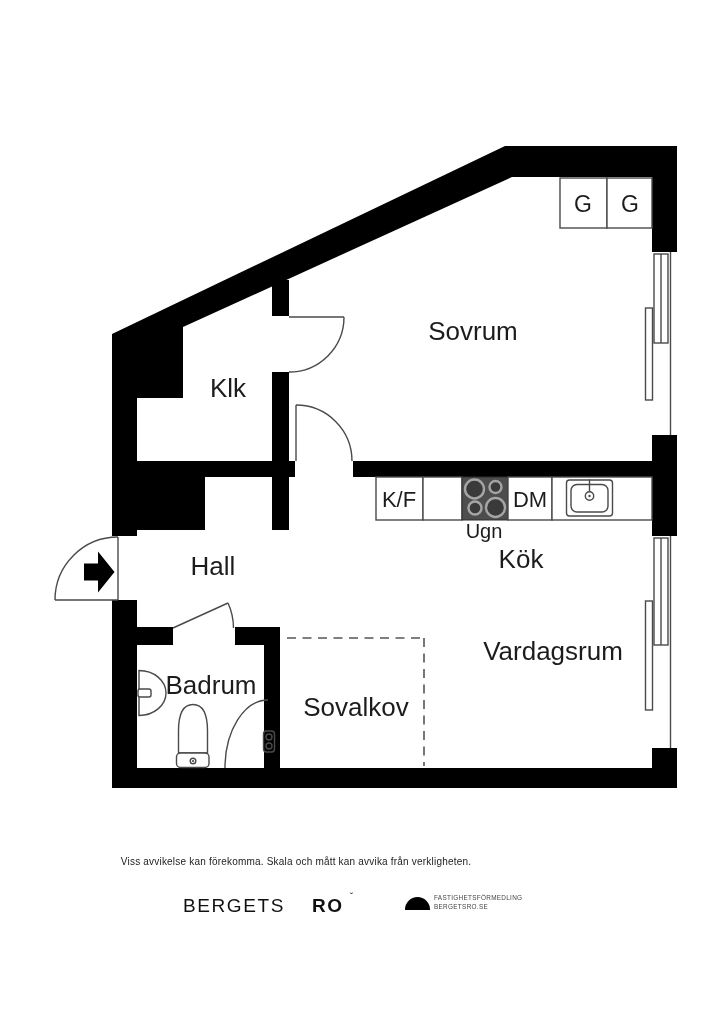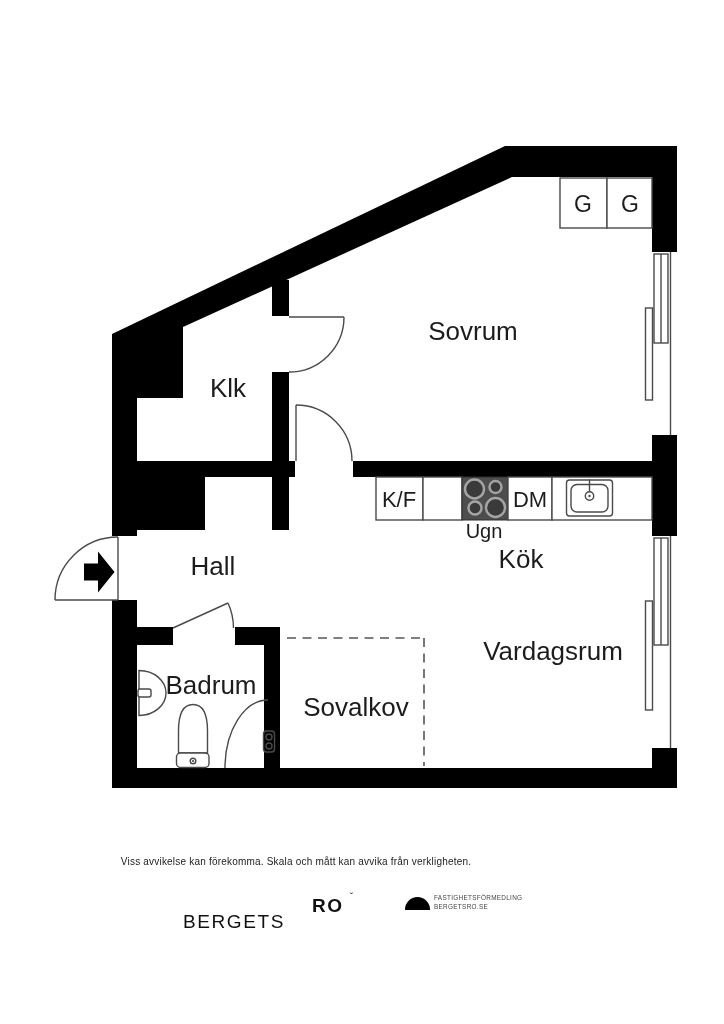--- a/index.html
+++ b/index.html
@@ -10,21 +10,21 @@
   .small-label{font-size:20px;fill:#1c1c1c;}
   .appl-label{font-size:22px;fill:#1c1c1c;}
   .g-label{font-size:23px;fill:#1c1c1c;}
   .thin{stroke:#4a4a4a;stroke-width:1.4;fill:none;}
   .thinfill{stroke:#4a4a4a;stroke-width:1.4;fill:#ffffff;}
   .dashed{stroke:#555;stroke-width:1.6;fill:none;stroke-dasharray:9 6.5;}
   #footer-disclaimer{position:absolute;top:856px;left:0;width:592px;text-align:center;
         font-size:10px;color:#222;letter-spacing:0.2px;}
   #brand-row{position:absolute;top:893px;left:0;width:724px;height:30px;color:#111;}
   .brand-word{position:absolute;font-size:19px;letter-spacing:1.6px;font-weight:400;}
-  #brand-word-1{left:183px;top:2px;margin-top:16px;}
+  #brand-word-1{left:183px;top:2px;}
   #brand-word-2{left:312px;top:2px;font-weight:bold;}
   #brand-mark{position:absolute;left:350px;top:-2px;font-size:10px;color:#333;}
   #logo-dome{position:absolute;left:405px;top:4px;width:25px;height:13px;background:#000;
         border-radius:13px 13px 0 0;}
   #logo-text{position:absolute;left:434px;top:1px;font-size:6.4px;line-height:8.5px;
         color:#444;letter-spacing:0.3px;}
 </style>
 </head>
 <body>
 

